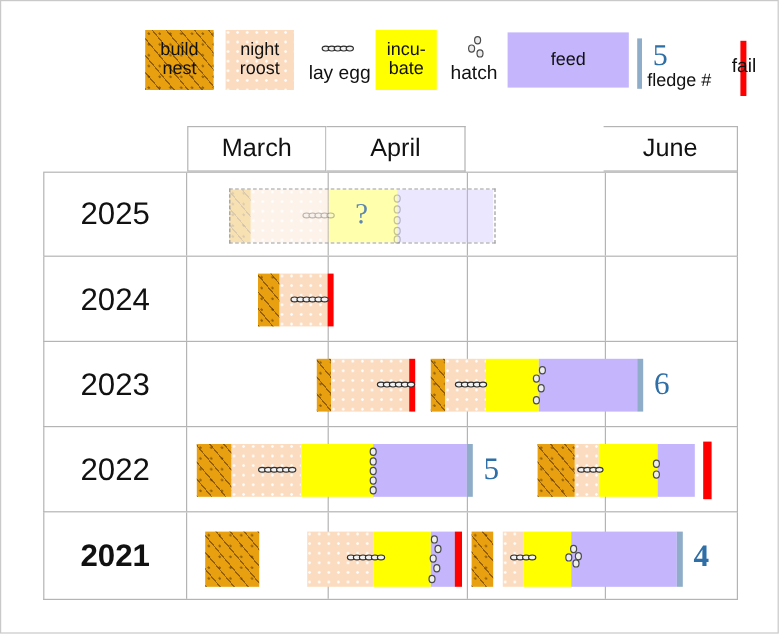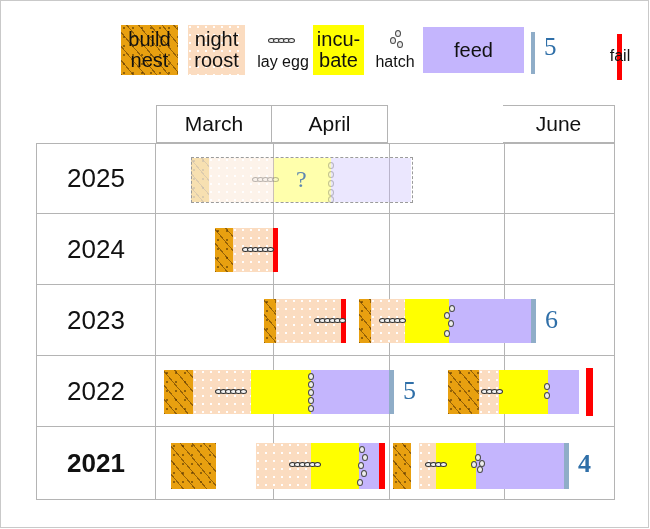--- a/index.html
+++ b/index.html
@@ -23,21 +23,21 @@
   .key-label{
     position:absolute;left:26px;top:14px;
     font-size:25px;color:#111;letter-spacing:0px;
   }
   .key-item{position:absolute;top:0;height:62px;}
   .swatch{
     position:absolute;left:0;top:3px;
     box-sizing:border-box;
     display:flex;align-items:center;justify-content:center;
     text-align:center;line-height:1.05;
-    font-size:20px;color:#111;
+    font-size:15px;color:#111;
   }
 
   
   .fill-nest{
     background-color:#e8a010;
     background-image:
       repeating-linear-gradient(50deg, rgba(80,45,0,.55) 0 1px, rgba(0,0,0,0) 1px 9px),
       radial-gradient(circle at 3px 3px, rgba(60,35,0,.5) 0.9px, rgba(0,0,0,0) 1.1px);
     background-size:auto, 9px 9px;
   }
@@ -163,20 +163,21 @@
 
   <div class="key-item" style="left:387px;width:102px;">
     <div class="swatch fill-feed" style="width:101px;height:46px;top:5px;">
       <span>feed</span>
     </div>
   </div>
 
   <div class="key-item" style="left:484px;width:92px;">
     <div class="fledge-bar-key" style="left:11px;"></div>
     <div class="fledge-num" style="left:24px;top:11px;">5</div>
+    <div class="key-text" style="left:0px;top:38px;width:92px;font-size:15px;">fledge #</div>
   </div>
 
   <div class="key-item" style="left:566px;width:36px;">
     <div class="fail-bar-key" style="left:15px;"></div>
     <div class="key-text" style="left:0px;top:10px;width:36px;font-size:16px;margin-top:16px;">fail</div>
   </div>
 </div>
 
 <div id="chart">
 

